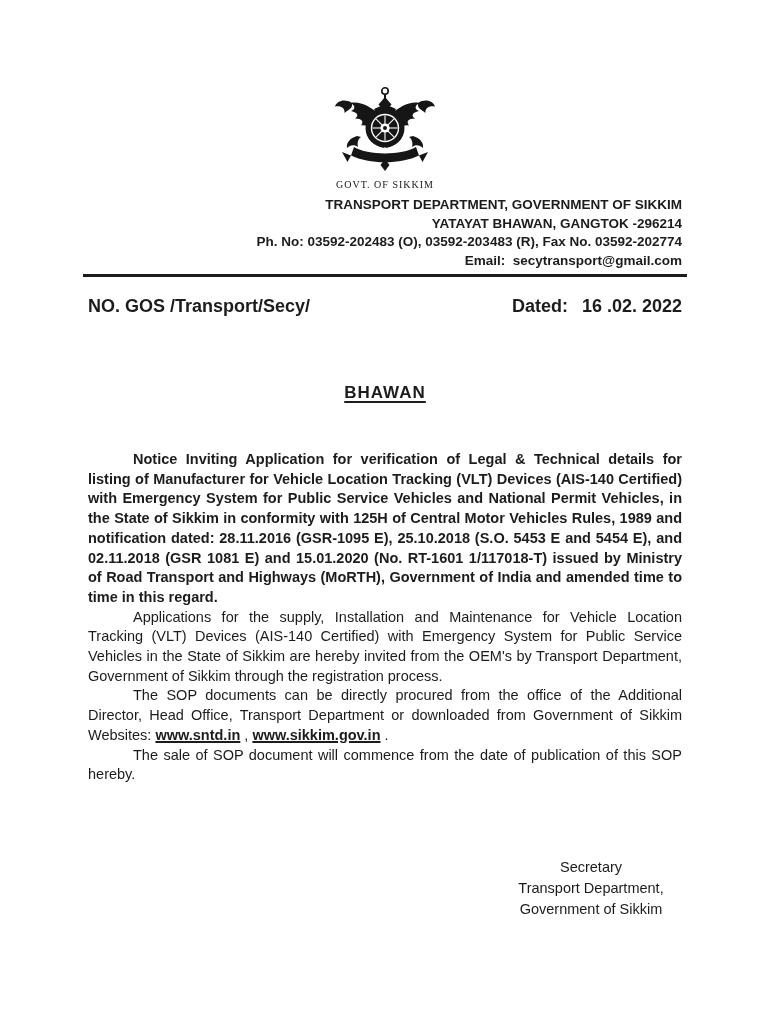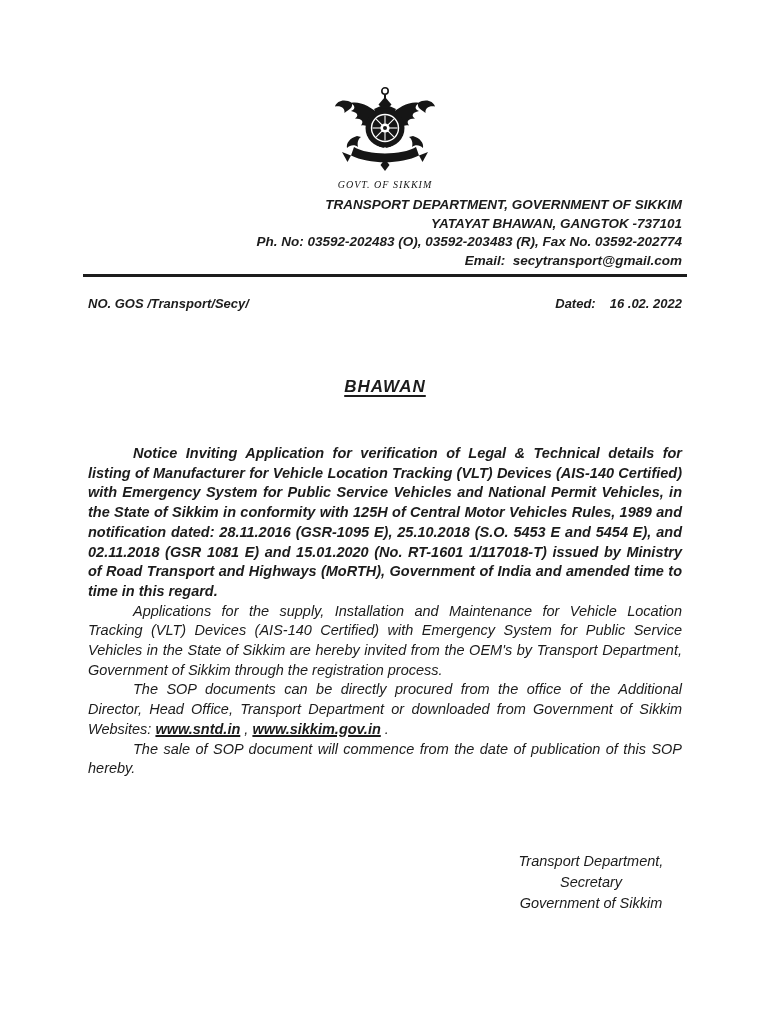--- a/index.html
+++ b/index.html
@@ -10,21 +10,20 @@
   }
   *{margin:0;padding:0;box-sizing:border-box;}
   html,body{background:#ffffff;}
   .page{
     width:770px;height:1024px;
     background:var(--page-bg);
     color:var(--text-color);
     font-family:"Liberation Sans","DejaVu Sans",sans-serif;
     position:relative;
     overflow:hidden;
-    font-style:italic;
   }
   .content{
     padding:0 88px;
   }
   
   .emblem-wrap{
     padding-top:86px;
     text-align:center;
   }
   .emblem-wrap svg{display:inline-block;}
@@ -49,21 +48,21 @@
     height:1.5px;
     border-top:2.5px solid var(--rule);
     border-bottom:1px solid var(--rule);
   }
   
   .ref-row{
     margin-top:19px;
     display:flex;
     justify-content:space-between;
     font-weight:bold;
-    font-size:13px;
+    font-size:18px;
   }
   .ref-dated .dated-value{margin-left:14px;white-space:pre;margin-top:28px;}
   
   .notice-title{
     margin-top:66px;
     text-align:center;
     font-size:17px;
     font-weight:bold;
     letter-spacing:1px;
     text-decoration:underline;
@@ -137,21 +136,21 @@
           <line x1="60.8" y1="33.2" x2="43.2" y2="50.8"></line>
         </g>
         <circle cx="52" cy="42" r="4.6" fill="#ffffff"></circle>
         <circle cx="52" cy="42" r="2" fill="#161616"></circle>
       </svg>
       <div class="emblem-caption">GOVT. OF SIKKIM</div>
     </div>
 
     <div class="letterhead">
       <div class="lh-line">TRANSPORT DEPARTMENT, GOVERNMENT OF SIKKIM</div>
-      <div class="lh-line">YATAYAT BHAWAN, GANGTOK -737101</div>
+      <div class="lh-line">YATAYAT BHAWAN, GANGTOK -296214</div>
       <div class="lh-line">Ph. No: 03592-202483 (O), 03592-203483 (R), Fax No. 03592-202774</div>
       <div class="lh-line">Email:  secytransport@gmail.com</div>
     </div>
 
     <div class="header-rule"></div>
 
     <div class="ref-row">
       <span>NO. GOS /Transport/Secy/</span>
       <span class="ref-dated"><span>Dated:</span><span class="dated-value">16 .02. 2022</span></span>
     </div>
@@ -160,19 +159,19 @@
 
     <p class="para bold first">Notice Inviting Application for verification of Legal &amp; Technical details for listing of Manufacturer for Vehicle Location Tracking (VLT) Devices (AIS-140 Certified) with Emergency System for Public Service Vehicles and National Permit Vehicles, in the State of Sikkim in conformity with 125H of Central Motor Vehicles Rules, 1989 and notification dated: 28.11.2016 (GSR-1095 E), 25.10.2018 (S.O. 5453 E and 5454 E), and 02.11.2018 (GSR 1081 E) and 15.01.2020 (No. RT-1601 1/117018-T) issued by Ministry of Road Transport and Highways (MoRTH), Government of India and amended time to time in this regard.</p>
 
     <p class="para">Applications for the supply, Installation and Maintenance for Vehicle Location Tracking (VLT) Devices (AIS-140 Certified) with Emergency System for Public Service Vehicles in the State of Sikkim are hereby invited from the OEM's by Transport Department, Government of Sikkim through the registration process.</p>
 
     <p class="para"><span class="keep-space">The SOP documents can be directly procured from the office of the Additional Director, Head Office, Transport Department or downloaded from Government of Sikkim Websites: </span><a class="doc-link">www.sntd.in</a><span class="keep-space"> , </span><a class="doc-link">www.sikkim.gov.in</a><span class="keep-space"> .</span></p>
 
     <p class="para">The sale of SOP document will commence from the date of publication of this SOP hereby.</p>
 
     <div class="signature">
+      <div>Secretary</div>
       <div>Transport Department,</div>
-      <div>Secretary</div>
       <div>Government of Sikkim</div>
     </div>
 
   </div>
 </div>
 
 </body></html>

